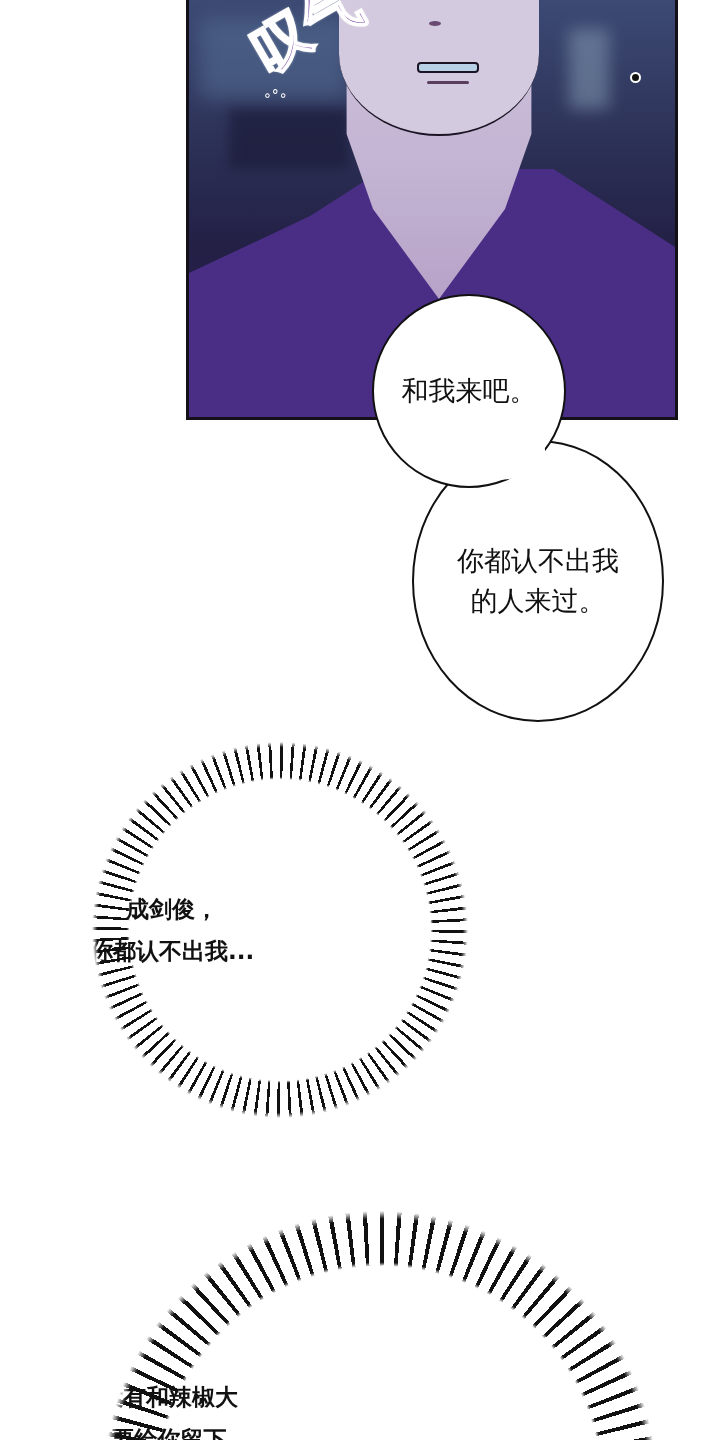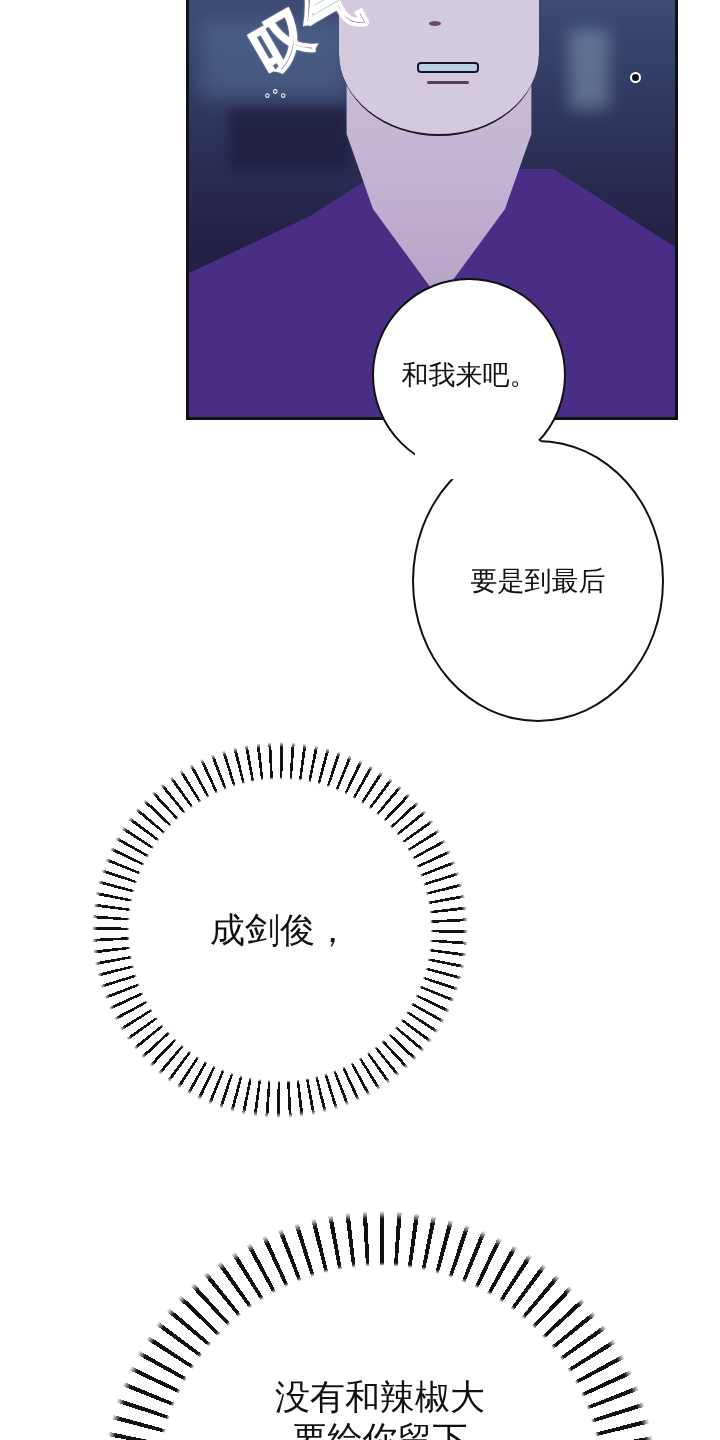--- a/index.html
+++ b/index.html
@@ -41,33 +41,34 @@
     -webkit-text-stroke:2px #ffffff; text-shadow:0 0 3px #fff;
   }
   .sweat { position:absolute; left:74px; top:88px; color:#fff; font-size:14px; }
   .dot { position:absolute; left:630px; top:72px; width:7px; height:7px; border:2px solid #fff; border-radius:50%; background:#111; }
 
   .bubble {
     position:absolute; background:#fff; border:2.5px solid #111;
     display:flex; align-items:center; justify-content:center; text-align:center;
     color:#111; font-size:27px; line-height:40px; font-weight:500;
   }
-  .b1 { left:372px; top:278px; width:190px; height:190px; border-radius:50%; z-index:3; }
+  .b1 { left:372px; top:294px; width:190px; height:190px; border-radius:50%; z-index:3; }
   .b2 { left:412px; top:440px; width:248px; height:278px; border-radius:50%; z-index:2; }
   .b1-cover { position:absolute; left:415px; top:430px; width:130px; height:50px; background:#fff; z-index:4; border-radius:40%; }
 
   .burst {
     position:absolute; border-radius:50%;
-    display:flex; align-items:center; justify-content:center; text-align:center;
-    color:#111; font-size:35px; line-height:42px;
+    display:flex; align-items:center; text-align:center;
+    color:#111; font-size:23px; line-height:42px;
     background:
       radial-gradient(circle, #fff 0 56%, transparent 57%),
       repeating-conic-gradient(#111 0deg 0.9deg, #fff 0.9deg 3.6deg);
     -webkit-mask:radial-gradient(circle, #000 0 68%, transparent 70%);
             mask:radial-gradient(circle, #000 0 68%, transparent 70%);
+            font-weight:bold;
   }
   .burst1 { left:90px; top:740px; width:380px; height:380px; }
   .burst2 { left:100px; top:1208px; width:560px; height:560px; }
   .burst-text { position:relative; z-index:2; }
   .burst2 .burst-text { margin-top:-140px; }
 </style>
 </head>
 <body>
 
 <div class="panel">
@@ -84,27 +85,29 @@
   <div class="sweat">∘°∘</div>
 </div>
 <div class="dot"></div>
 
 <div class="bubble b1">
   <span>和我来吧。</span>
 </div>
 <div class="b1-cover"></div>
 <div class="bubble b2">
   <div>
-    <div>要是到最后</div>
+    <div>你都认不出我</div>
+    <div>的人来过。</div>
   </div>
 </div>
 
 <div class="burst burst1">
   <div class="burst-text">
     <div>成剑俊，</div>
+    <div>你都认不出我...</div>
   </div>
 </div>
 
 <div class="burst burst2">
   <div class="burst-text">
     <div>没有和辣椒大</div>
     <div>要给你留下</div>
   </div>
 </div>
 

